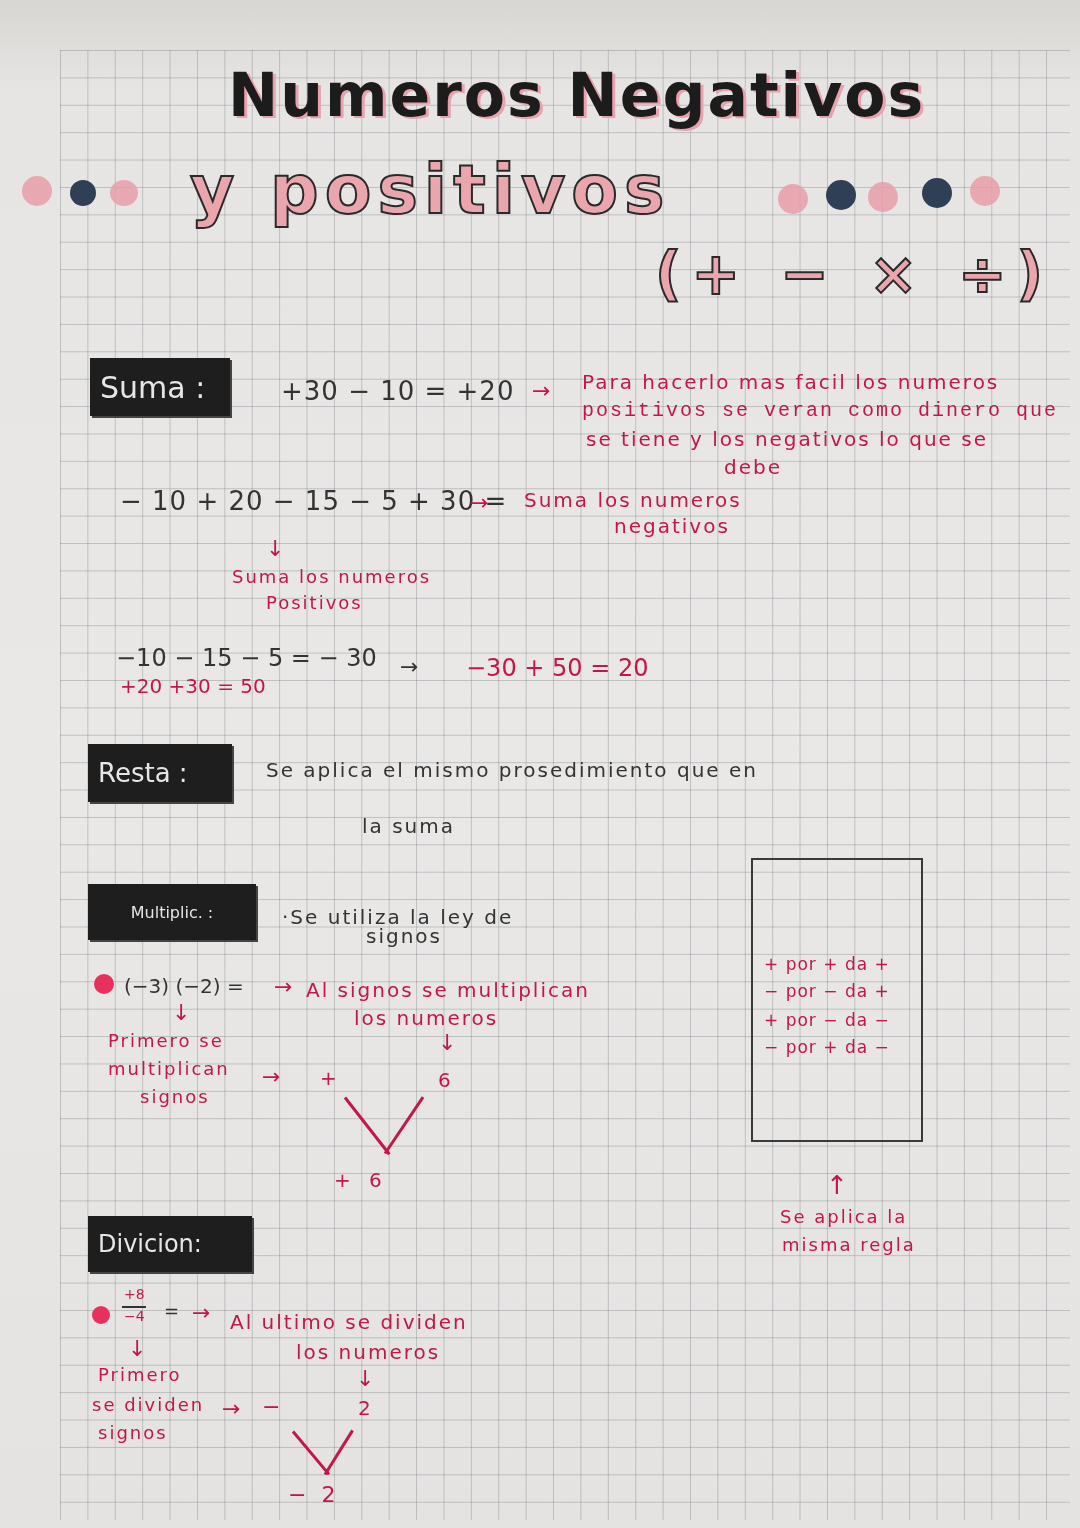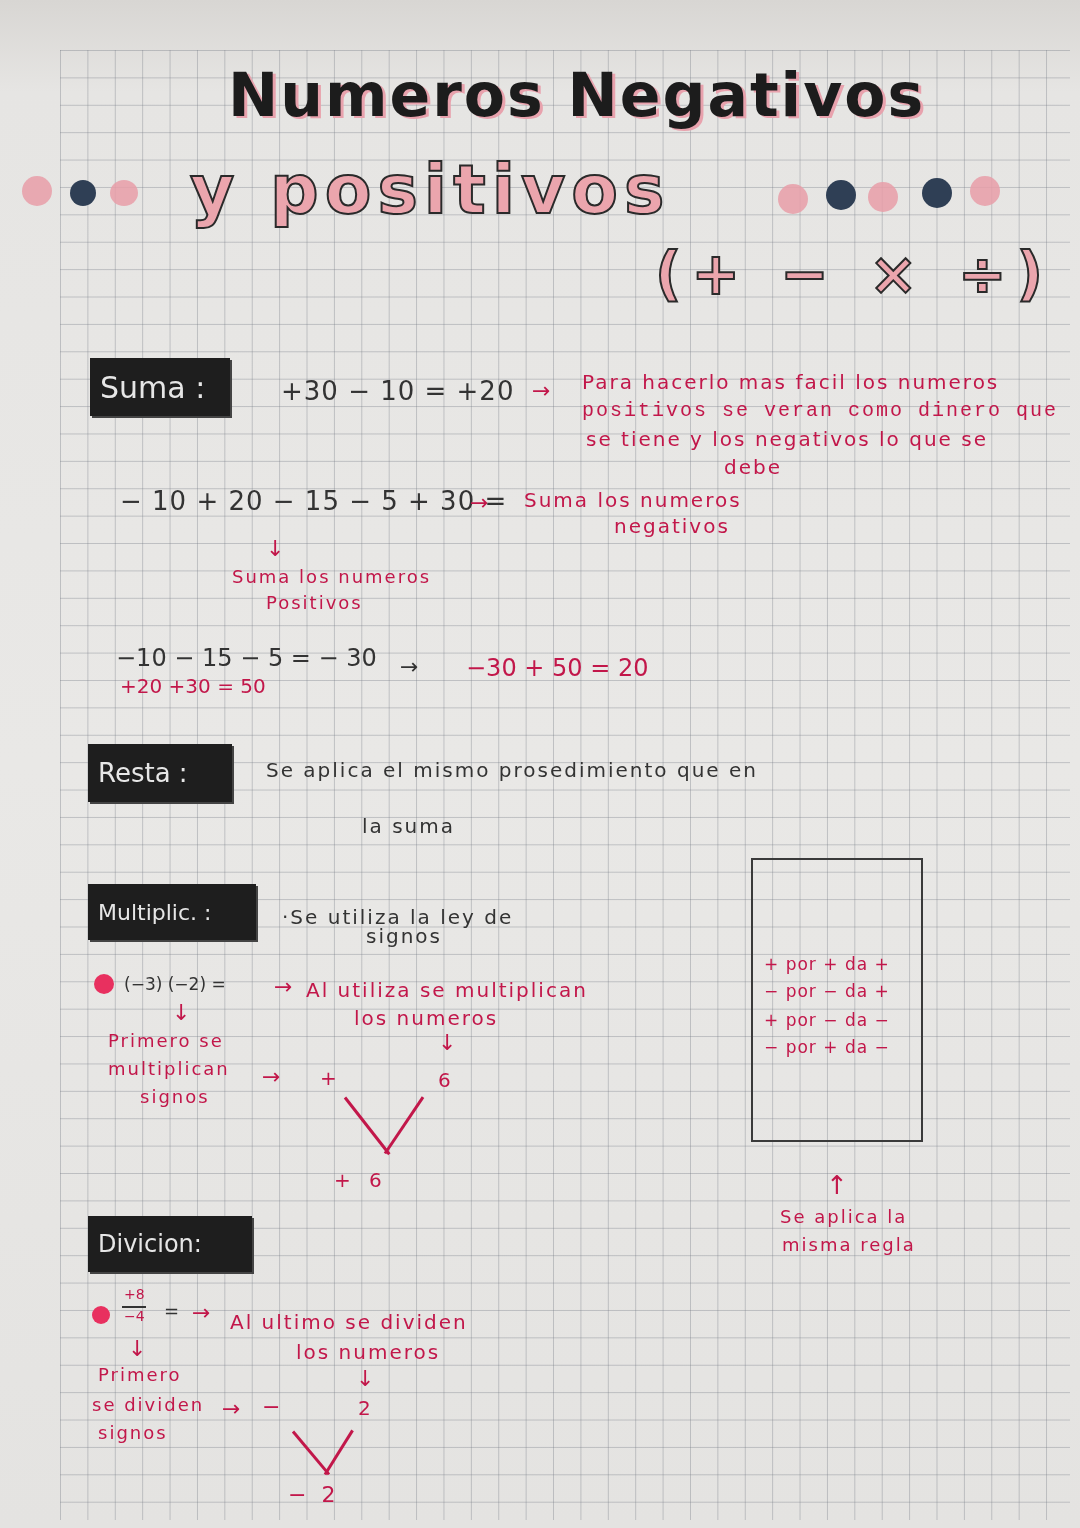--- a/index.html
+++ b/index.html
@@ -86,30 +86,30 @@
   <div class="abs red" style="left:120px;top:674px;font-size:20px;">+20  +30 =  50</div>
   <div class="abs blk" style="left:400px;top:654px;font-size:22px;">→</div>
   <div class="abs red" style="left:466px;top:654px;font-size:24px;">−30 + 50 = 20</div>
 
   <div class="label-box" style="left:88px;top:744px;width:124px;height:58px;font-size:26px;text-align:center;">
     <span>Resta :</span>
   </div>
   <div class="abs blk hw" style="left:266px;top:758px;">Se aplica el mismo prosedimiento que en</div>
   <div class="abs blk hw" style="left:362px;top:786px;margin-top:28px;">la suma</div>
 
-  <div class="label-box" style="left:88px;top:884px;width:148px;height:56px;font-size:22px;">
+  <div class="label-box" style="left:88px;top:884px;width:148px;height:56px;font-size:16px;justify-content:center;">
     <span>Multiplic. :</span>
   </div>
   <div class="abs blk hw" style="left:282px;top:872px;margin-top:33px;">·Se utiliza la ley de</div>
   <div class="abs blk hw" style="left:366px;top:924px;">signos</div>
 
   <div class="bullet" style="left:94px;top:974px;"></div>
-  <div class="abs blk" style="left:124px;top:974px;font-size:17px;">(−3) (−2) =</div>
+  <div class="abs blk" style="left:124px;top:974px;font-size:20px;">(−3) (−2) =</div>
   <div class="abs arrow" style="left:274px;top:974px;">→</div>
-  <div class="abs red hw" style="left:306px;top:978px;">Al utiliza se multiplican</div>
+  <div class="abs red hw" style="left:306px;top:978px;">Al signos se multiplican</div>
   <div class="abs red hw" style="left:354px;top:1006px;">los numeros</div>
 
   <div class="abs arrow" style="left:172px;top:1000px;">↓</div>
   <div class="abs red small" style="left:108px;top:1030px;">Primero se</div>
   <div class="abs red small" style="left:108px;top:1058px;">multiplican</div>
   <div class="abs red small" style="left:140px;top:1086px;">signos</div>
   <div class="abs arrow" style="left:262px;top:1064px;">→</div>
 
   <div class="abs arrow" style="left:438px;top:1030px;">↓</div>
   <div class="abs red" style="left:320px;top:1066px;font-size:20px;">+</div>

